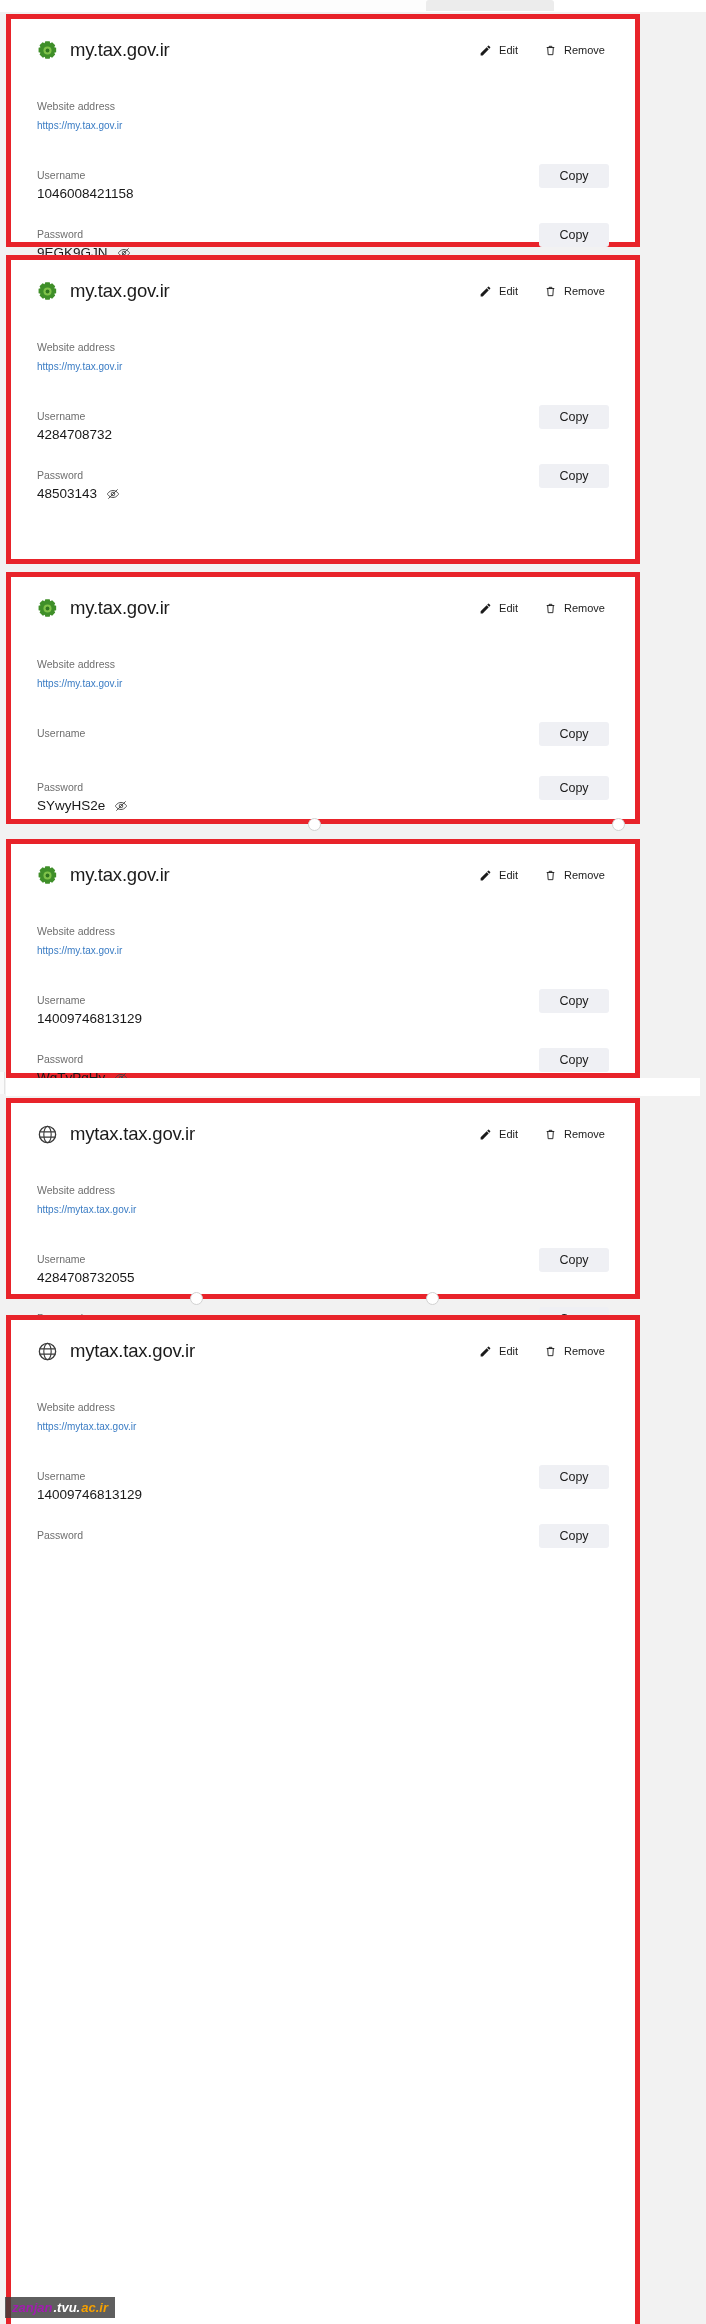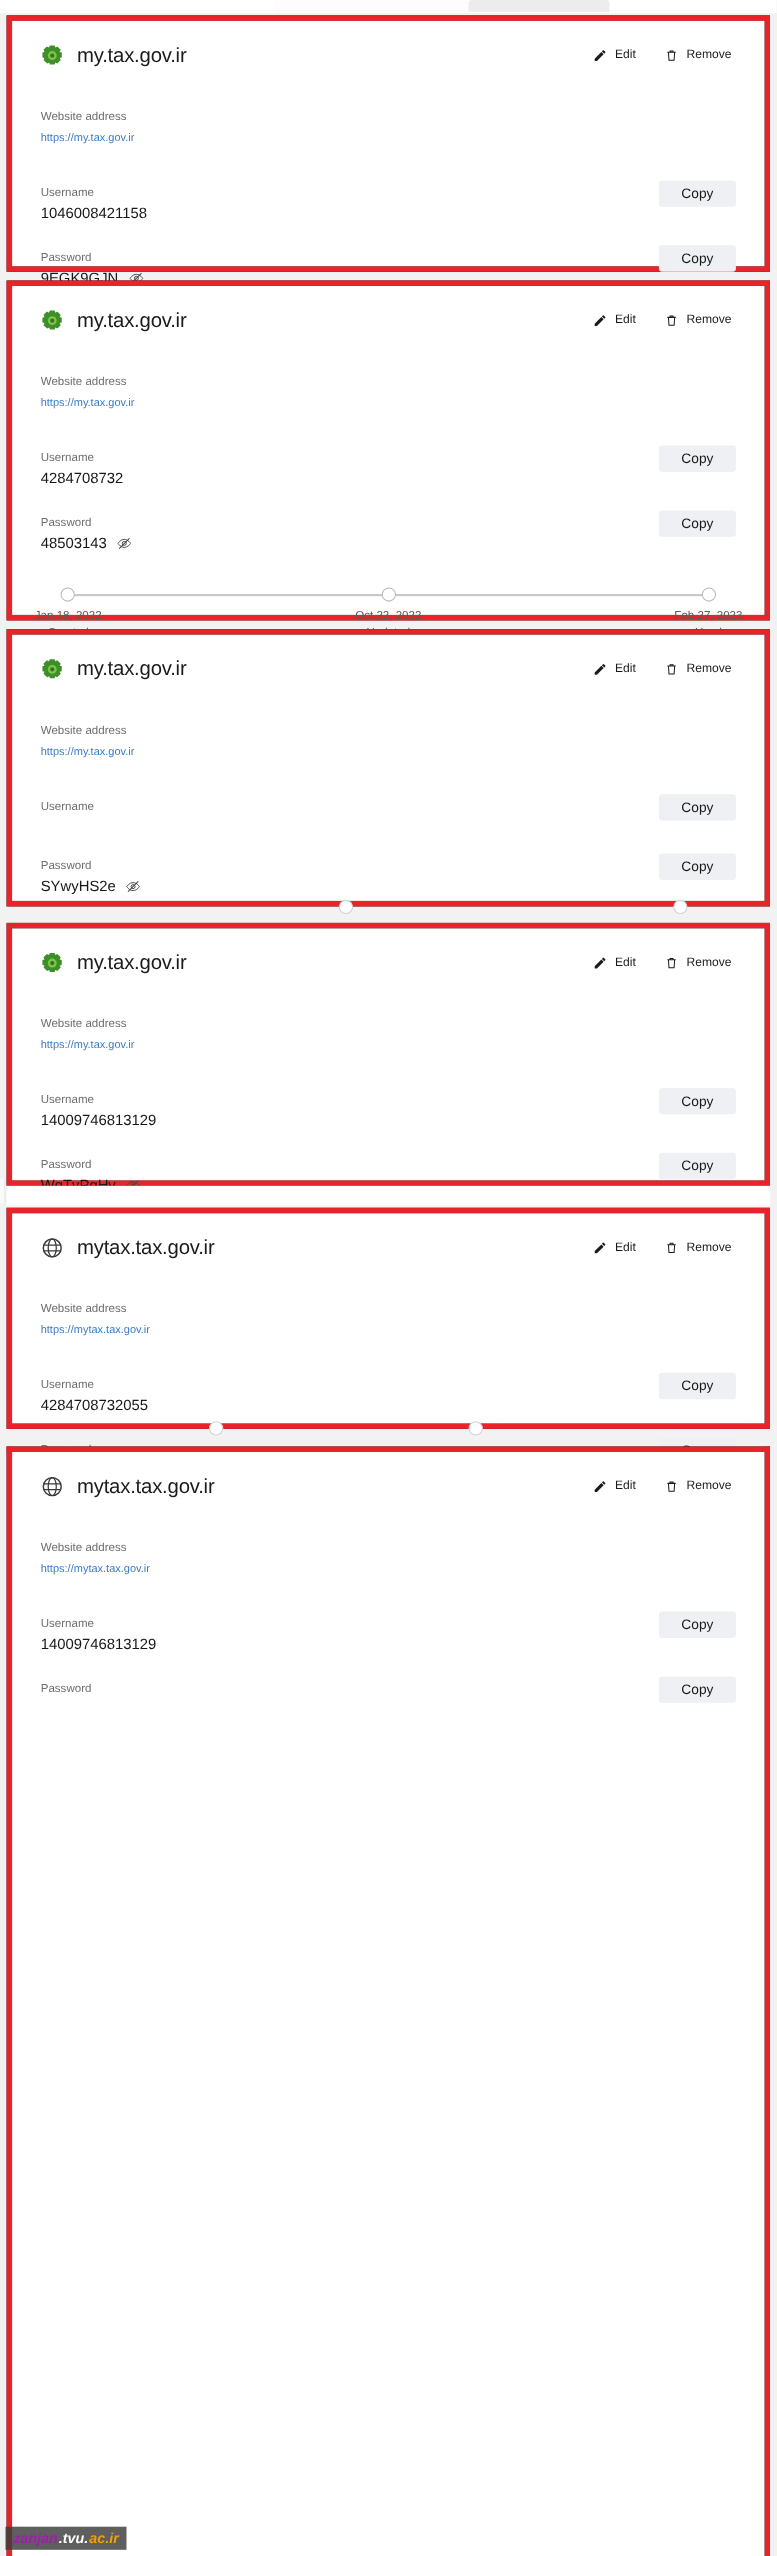--- a/index.html
+++ b/index.html
@@ -40,23 +40,23 @@
   .stack {
     position: absolute;
     top: 0; left: 0;
     width: 706px;
   }
 
   
   .card-wrap {
     position: absolute;
     left: 6px;
-    width: 694px;
+    width: 634px;
     border: 5px solid #e8232a;
-    background: #000000;
+    background: #701a75;
   }
 
   .card {
     background: #ffffff;
     width: 100%;
     height: 100%;
     position: relative;
     padding: 0 26px;
   }
 
@@ -319,34 +319,20 @@
           <span>48503143</span>
           <svg class="eye-off" width="14" height="14" viewBox="0 0 24 24">
             <path fill="none" stroke="#444" stroke-width="1.5" d="M2.2 12S6 5.8 12 5.8 21.8 12 21.8 12 18 18.2 12 18.2 2.2 12 2.2 12z"></path>
             <circle cx="12" cy="12" r="3.1" fill="none" stroke="#444" stroke-width="1.5"></circle>
             <path stroke="#444" stroke-width="1.6" d="M4 20L20 4"></path>
           </svg>
         </div>
         <button class="copy-btn" style="top:-4px;">Copy</button>
       </div>
 
-      <div class="timeline" style="margin-top:28px;">
-        <div class="tl-line"></div>
-        <div class="tl-node" style="left:0;"></div>
-        <div class="tl-label" style="left:-28px; width:70px;">Jan 18, 2022</div>
-        <div class="tl-sub" style="left:-28px; width:70px;">Created</div>
-
-        <div class="tl-node" style="left:50%; margin-left:-6.5px;"></div>
-        <div class="tl-label" style="left:50%; margin-left:-35px; width:70px;">Oct 22, 2022</div>
-        <div class="tl-sub" style="left:50%; margin-left:-35px; width:70px;">Updated</div>
-
-        <div class="tl-node" style="right:0;"></div>
-        <div class="tl-label" style="right:-28px; width:70px;">Feb 27, 2023</div>
-        <div class="tl-sub" style="right:-28px; width:70px;">Used</div>
-      </div>
     </div>
   </div>
 
   <div class="card-wrap" style="top:572px; height:252px;">
     <div class="card">
       <div class="card-head">
         <svg class="site-icon" viewBox="0 0 24 24">
           <path fill="#3f8f29" d="M9.5 1.5h5l.6 2.2 2.2-1.1 3.5 3.5-1.1 2.2 2.2.6v5l-2.2.6 1.1 2.2-3.5 3.5-2.2-1.1-.6 2.2h-5l-.6-2.2-2.2 1.1L2.9 16.7l1.1-2.2-2.2-.6v-5l2.2-.6L2.9 6.1 6.4 2.6l2.2 1.1z"></path>
           <circle cx="12" cy="12" r="4.6" fill="#7fc34a"></circle>
           <circle cx="12" cy="12" r="2.2" fill="#2f7520"></circle>

